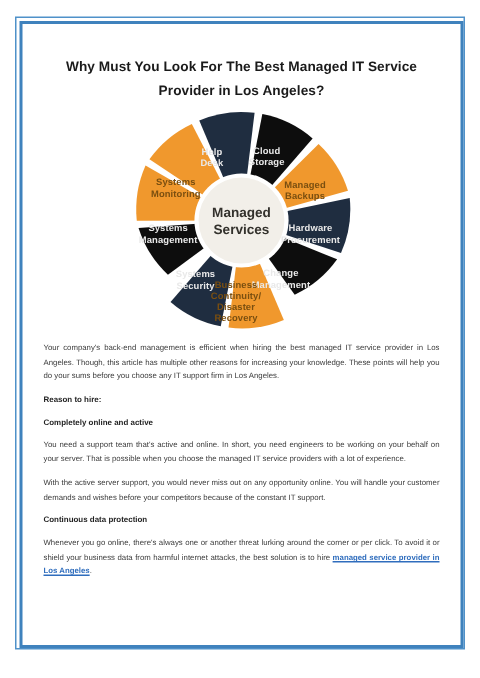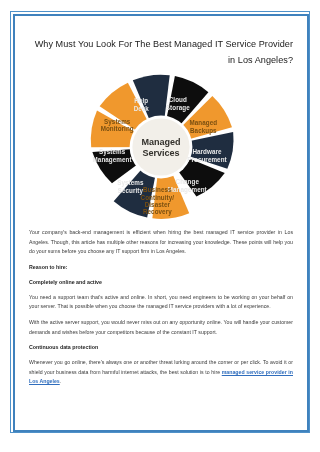--- a/index.html
+++ b/index.html
@@ -44,23 +44,23 @@
     left: 20px;
     top: 22px;
     width: 282px;
     height: 404px;
     box-sizing: border-box;
     padding: 0 9px;
   }
   .doc-title {
     margin: 14px 0 0 0;
     font-size: 9.1px;
-    font-weight: normal;
+    font-weight: bold;
     line-height: 16px;
-    text-align: right;
+    text-align: center;
     color: #1a1a1a;
     letter-spacing: 0.05px;
   }
   
   .diagram-wrap {
     position: relative;
     width: 150px;
     height: 146px;
     margin: 6px auto 0 auto;
   }

